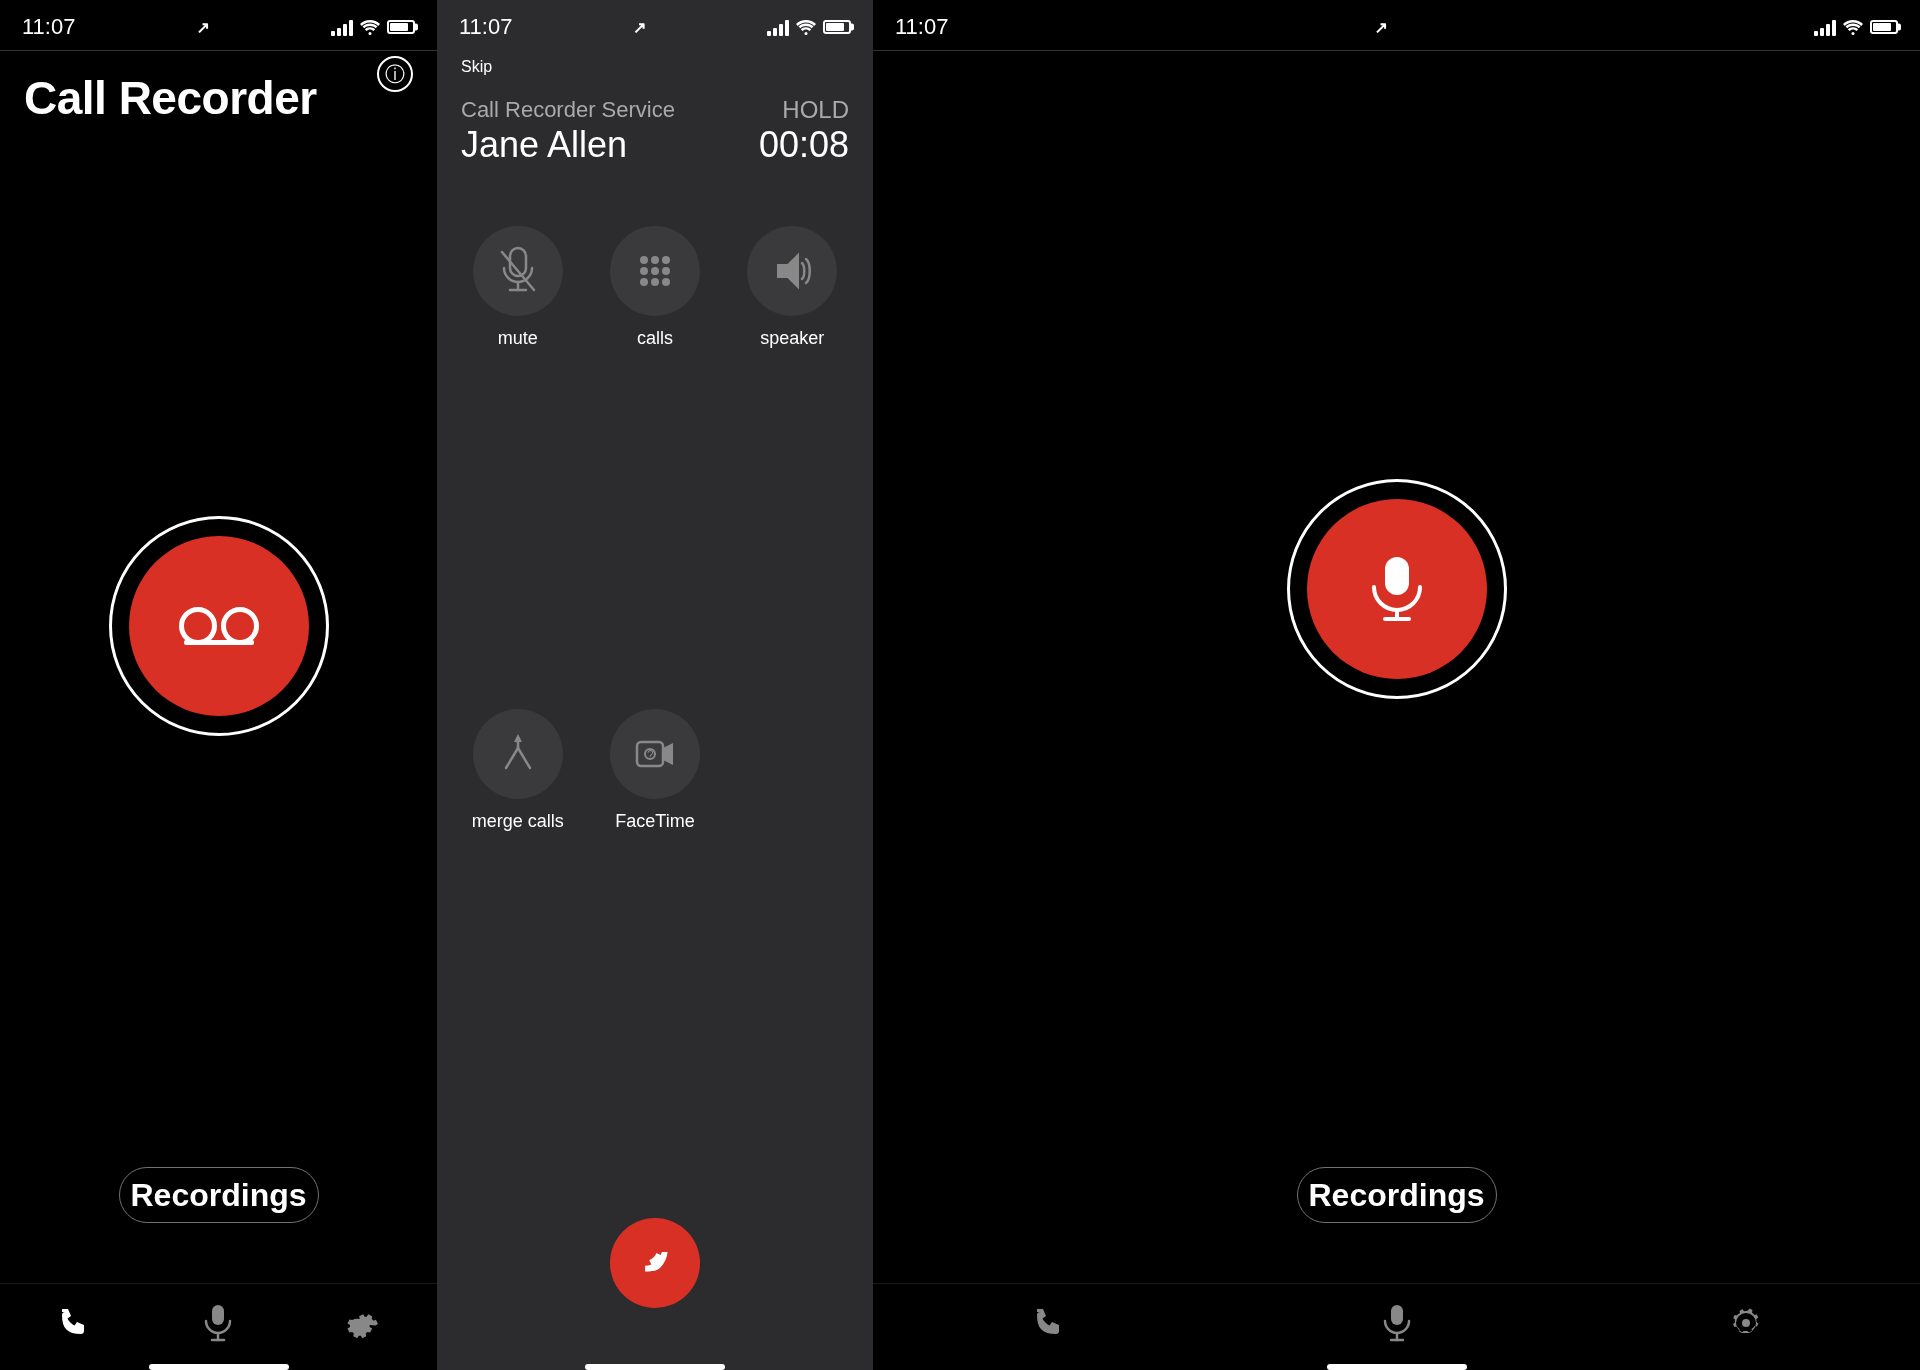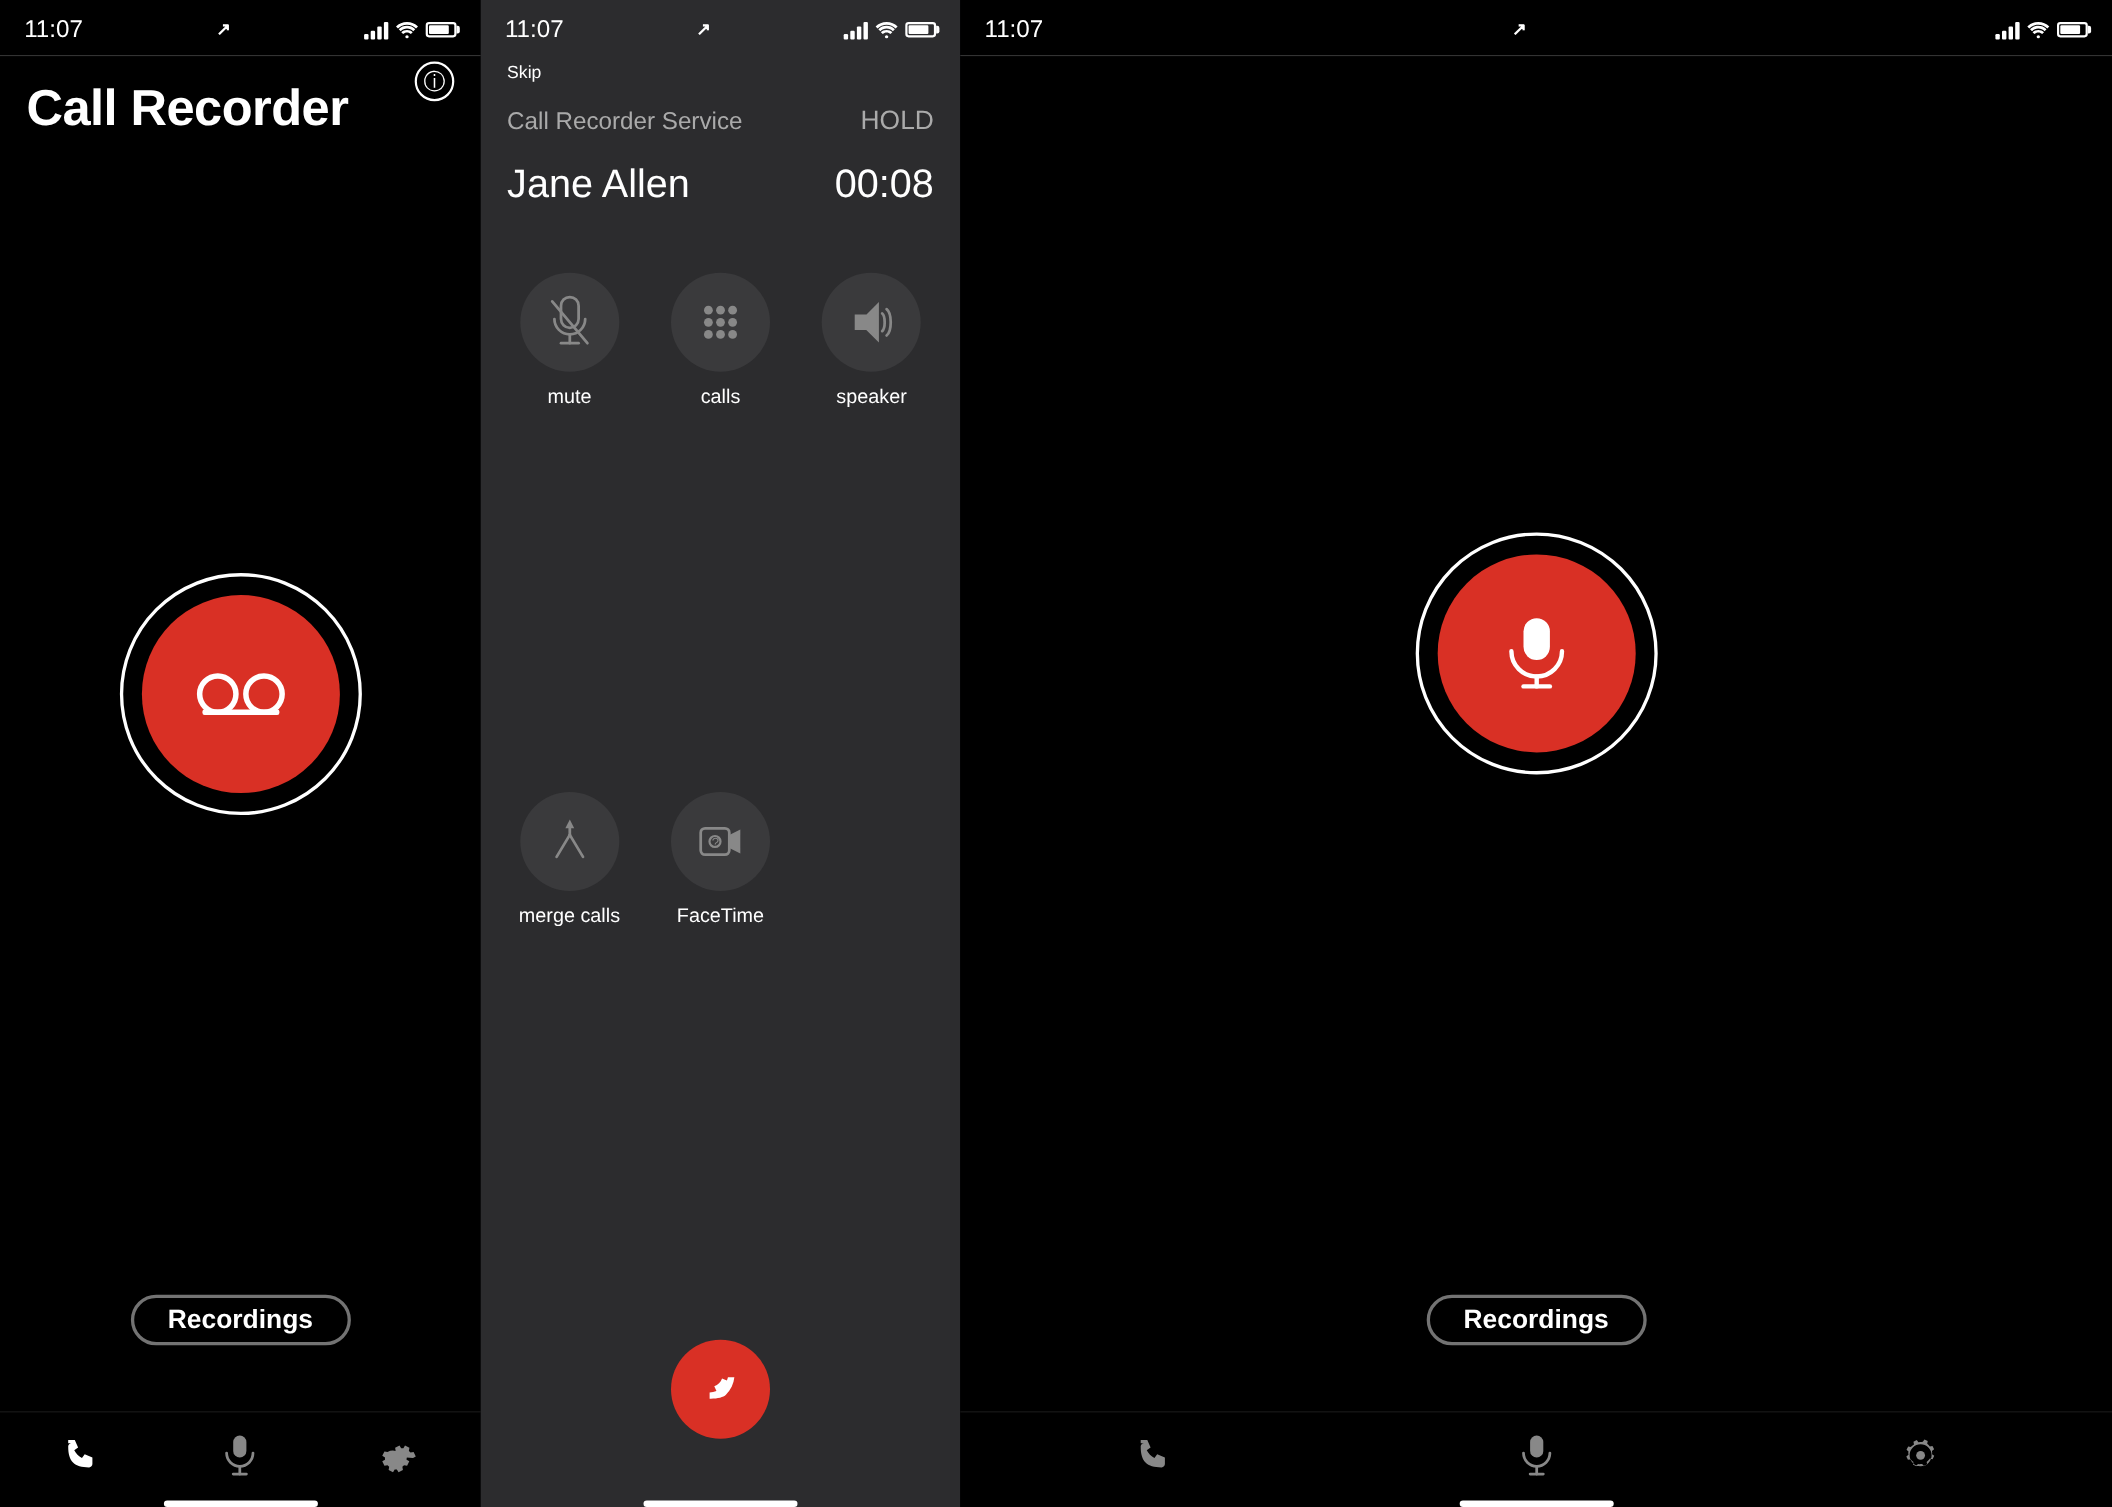--- a/index.html
+++ b/index.html
@@ -144,24 +144,24 @@
       bottom: 0; left: 50%;
       transform: translateX(-50%);
       width: 70px; height: 5px;
       background: #fff;
       border-radius: 2px;
     }
 
     .recordings-btn {
       margin: 0 auto 60px;
       display: flex; align-items: center; justify-content: center;
-      width: 200px; height: 46px;
-      border: 3px solid #737373;
+      width: 200px; height: 56px;
+      border: 1px solid #737373;
       border-radius: 31px;
-      font-size: 24px;
+      font-size: 32px;
       font-weight: 600;
       color: #fff;
       cursor: pointer;
       background: transparent;
     }
 
     
     .tab-bar {
       display: flex;
       justify-content: space-around;
@@ -190,21 +190,21 @@
       cursor: pointer;
     }
 
     .call-info {
       padding: 10px 24px 20px;
     }
     .call-service-row {
       display: flex;
       justify-content: space-between;
       align-items: center;
-      margin-bottom: 22px;
+      margin-bottom: 0;
     }
     .call-service-name {
       font-size: 22px;
       color: #aaa;
     }
     .call-hold-badge {
       font-size: 24px;
       color: #aaa;
     }
     .call-contact-row {

